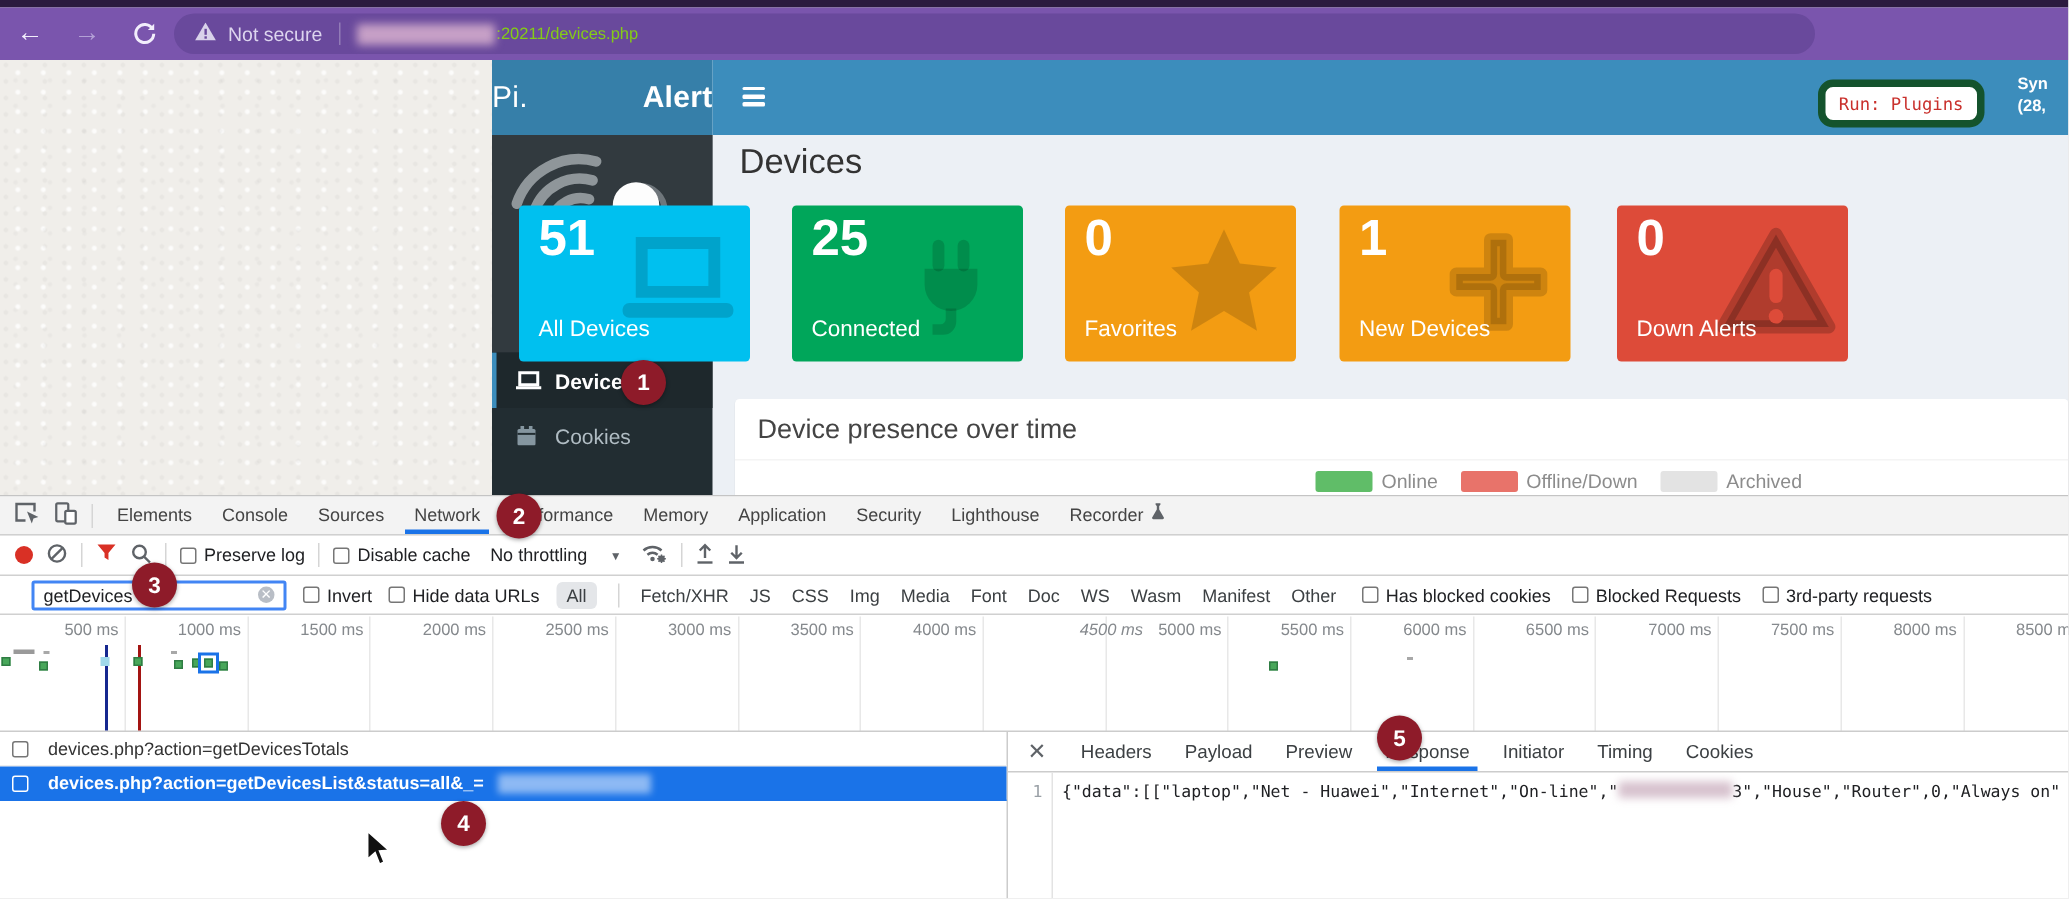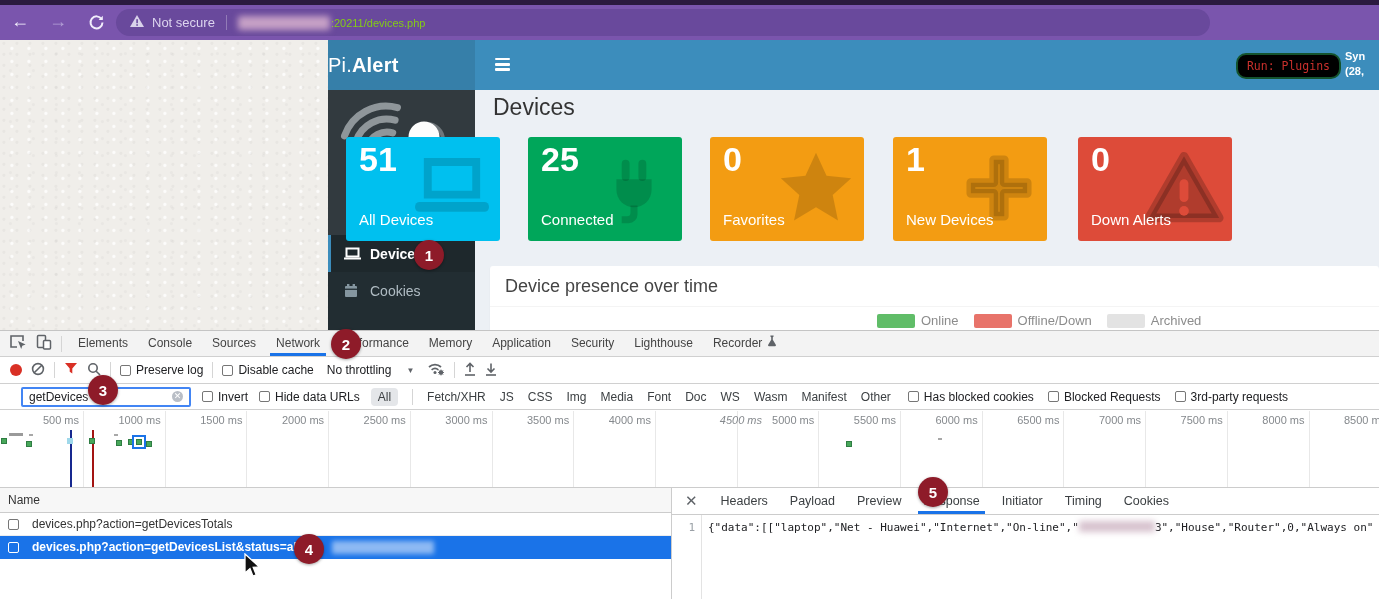--- a/index.html
+++ b/index.html
@@ -20,26 +20,26 @@
   .omni-url{color:#84cc16;font-size:11px}
   
   .blank{position:absolute;left:0;top:40px;width:328px;height:290px;background:#f0eeea;
     background-image:radial-gradient(circle at 30% 30%,rgba(0,0,0,.035) 1px,transparent 2px),
                      radial-gradient(circle at 70% 65%,rgba(255,255,255,.8) 1px,transparent 2.2px),
                      radial-gradient(circle at 45% 80%,rgba(0,0,0,.028) 1px,transparent 2px);
     background-size:13px 11px,17px 13px,23px 17px}
   
   #app{position:absolute;left:328px;top:40px;width:1051px;height:290px;background:#ecf0f5;overflow:hidden}
   .app-logo{position:absolute;left:0;top:0;width:147px;height:50px;background:#367fa9;color:#fff;
-            display:flex;align-items:center;justify-content:flex-start;font-size:20px;letter-spacing:.2px}
+            display:flex;align-items:center;justify-content:space-between;font-size:20px;letter-spacing:.2px}
   .app-logo b{font-weight:bold}
   .app-nav{position:absolute;left:147px;top:0;right:0;height:50px;background:#3c8dbc}
   .hamburger{position:absolute;left:20px;top:18px;width:15px;height:13px}
   .hamburger i{display:block;height:2.4px;background:#fff;margin-bottom:2.8px;border-radius:1px}
-  .run-btn{position:absolute;right:38px;top:13px;background:#000000;color:#c9302c;border:2px solid #14532d;
+  .run-btn{position:absolute;right:56px;top:13px;background:#ffffff;color:#c9302c;border:5px solid #14532d;
            font-family:"DejaVu Sans Mono",monospace;font-size:11.5px;padding:4px 9px;border-radius:10px;white-space:nowrap}
   .sync-txt{position:absolute;right:-8px;top:9px;width:42px;color:#fff;font-weight:bold;font-size:11px;line-height:15px;text-align:left}
   .sidebar{position:absolute;left:0;top:50px;width:147px;bottom:0;background:#222d32}
   .router-art{display:block}
   .menu-item{height:37px;display:flex;align-items:center;color:#b0bcc3;font-size:14px;padding-left:13px;
              border-left:3px solid transparent;box-sizing:border-box;cursor:pointer}
   .menu-item.active{background:#1e282c;border-left-color:#3c8dbc;color:#fff;font-weight:600}
   .menu-ic{width:18px;margin-right:8px;display:flex;align-items:center}
   .content-title{position:absolute;left:165px;top:54px;font-size:23px;color:#333;font-weight:500}
   .card{position:absolute;top:97px;width:154px;height:104px;border-radius:3px;color:#fff;overflow:hidden}
@@ -456,21 +456,20 @@
         <span class="mark mark-selected" style="left: 132px; top: 5px;">
           <i></i>
         </span>
         <span class="mark mark-green" style="left: 146px; top: 11px;"></span>
         <span class="mark mark-green" style="left: 846px; top: 11px;"></span>
         <span class="mark mark-gray" style="left: 938px; top: 8px;"></span>
       </div>
 
     <div class="dt-bottom">
       <div class="req-pane">
-        <div class="req-header">Name</div>
         <div id="reqRows">
             <div class="req-row">
               <span class="cb"></span>
               <span class="nm">devices.php?action=getDevicesTotals</span>
             </div>
             <div class="req-row selected">
               <span class="cb"></span>
               <span class="nm">devices.php?action=getDevicesList&amp;status=all&amp;_=</span>
               <span class="req-blur"></span>
             </div>

